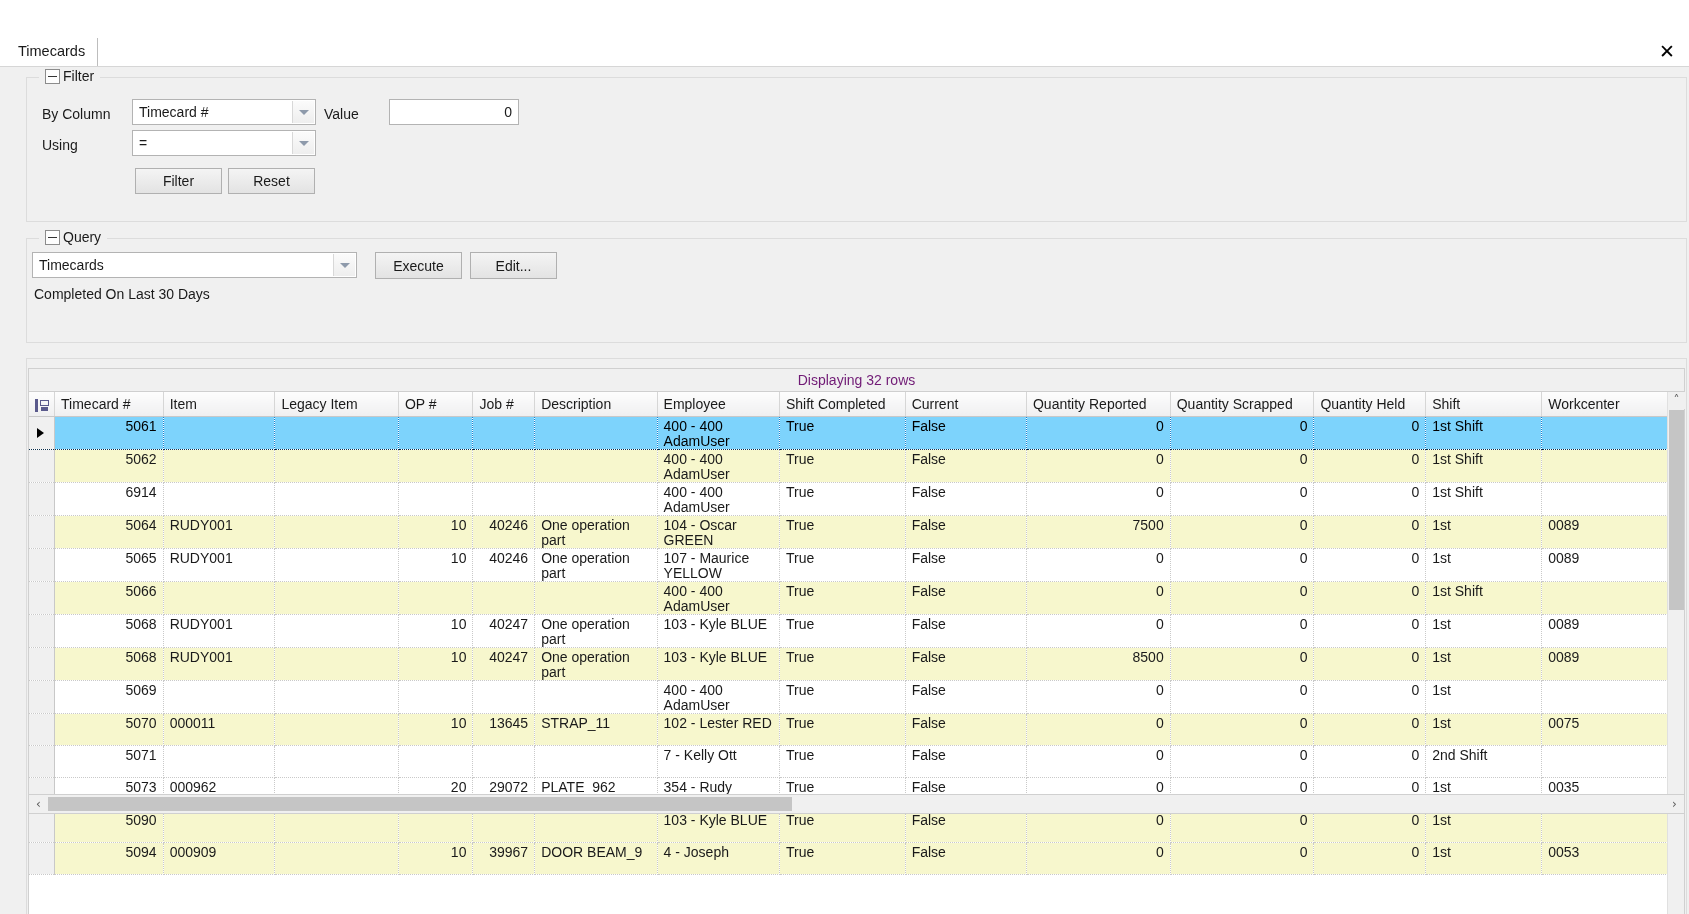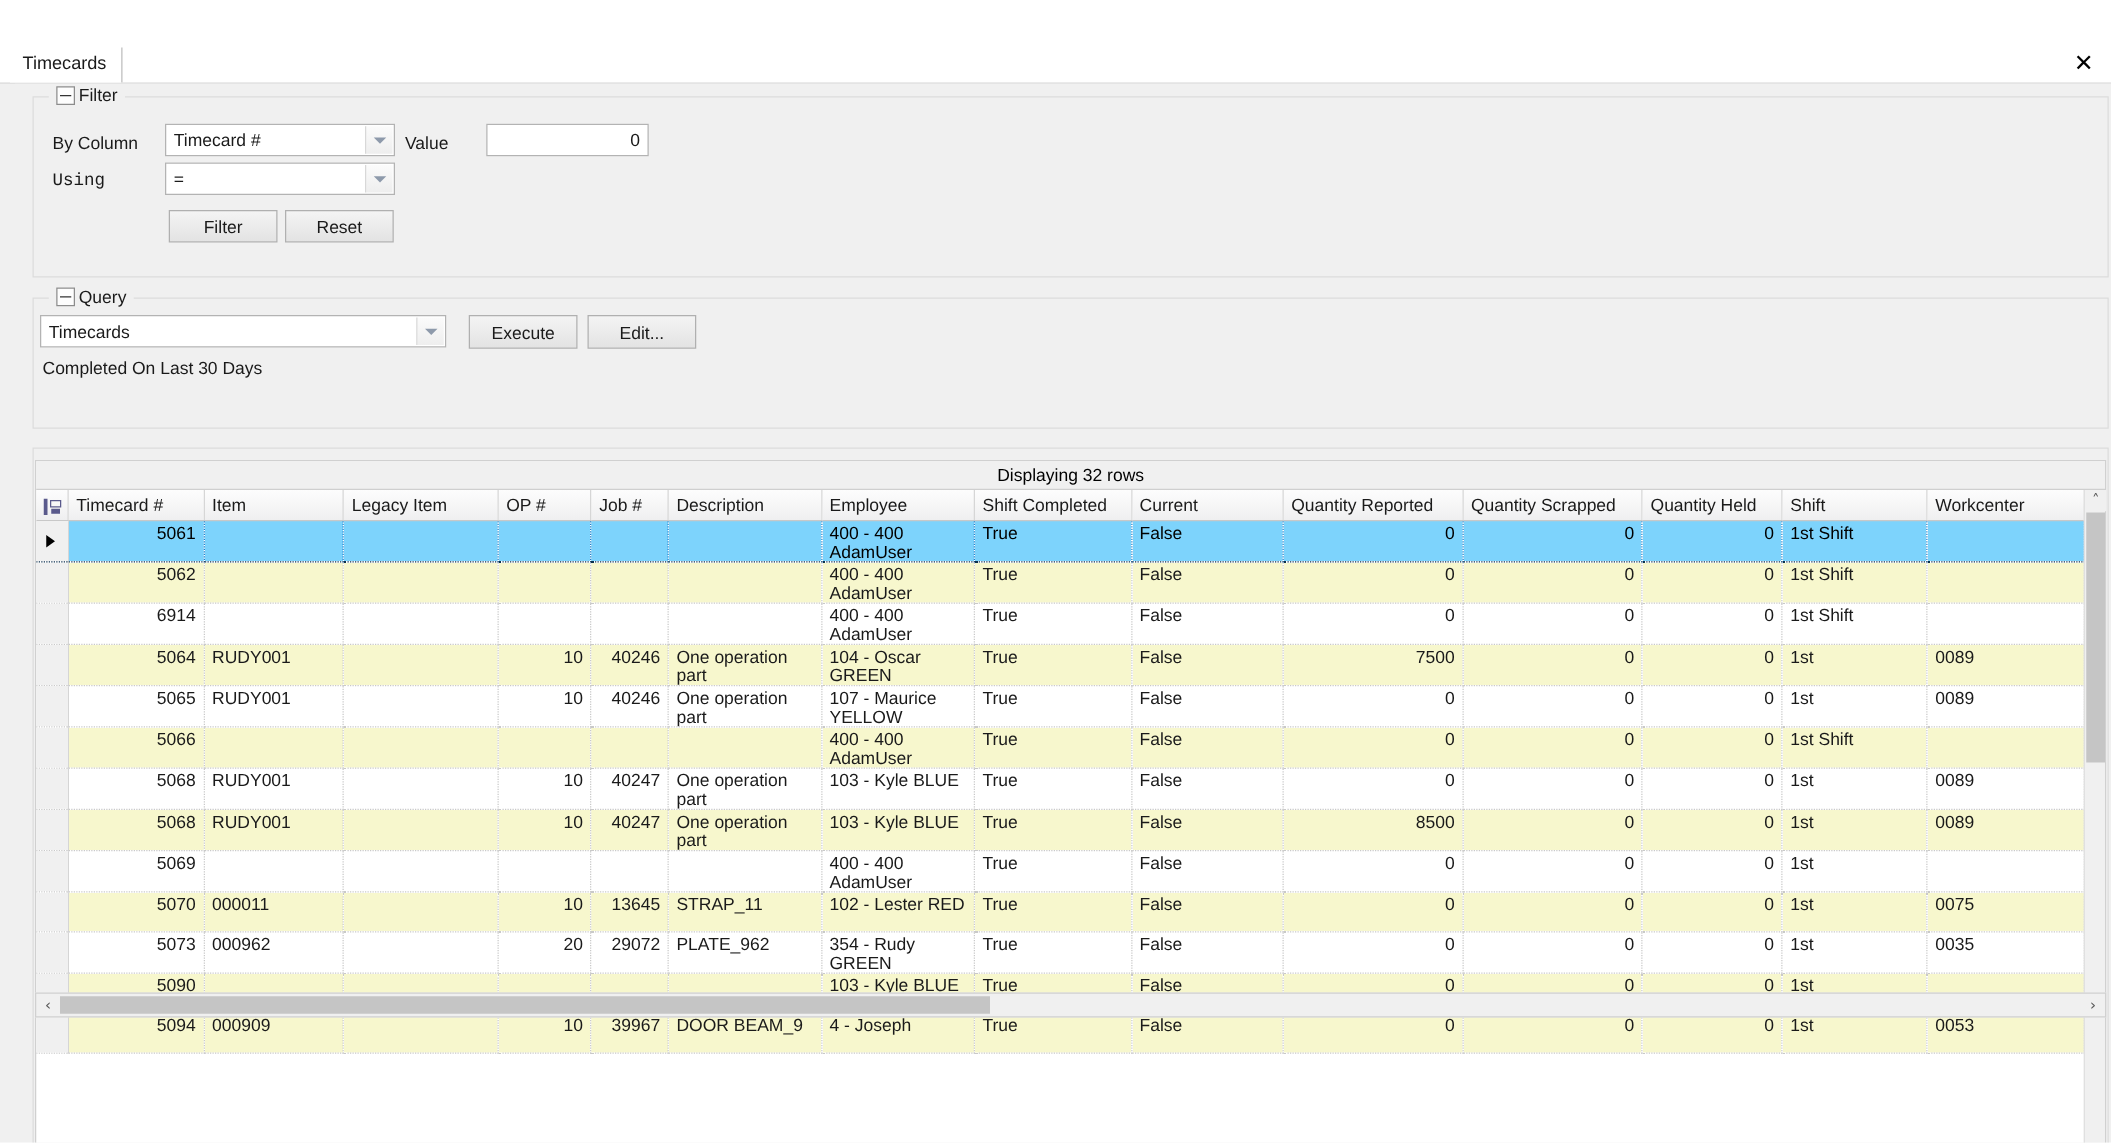--- a/index.html
+++ b/index.html
@@ -174,21 +174,21 @@
     font-size: 14px;
     color: #1a1a1a;
     text-align: center;
     cursor: pointer;
   }
 
   #by-column-label { left: 30px; top: 39px; }
   #by-column-combo { left: 120px; top: 32px; width: 184px; height: 26px; }
   #value-label     { left: 312px; top: 39px; }
   #value-input     { left: 377px; top: 32px; width: 130px; height: 26px; }
-  #using-label     { left: 30px; top: 70px; font-family: Liberation Mono, monospace; }
+  #using-label     { left: 30px; top: 70px; }
   #using-combo     { left: 120px; top: 63px; width: 184px; height: 26px; }
   #filter-button   { left: 123px; top: 101px; width: 87px; height: 26px; }
   #reset-button    { left: 216px; top: 101px; width: 87px; height: 26px; }
 
   
   #query-combo   { left: 20px; top: 185px; width: 325px; height: 26px; }
   #execute-button{ left: 363px; top: 185px; width: 87px; height: 27px; }
   #edit-button   { left: 458px; top: 185px; width: 87px; height: 27px; }
   #query-desc    { left: 22px; top: 219px; }
 
@@ -203,21 +203,21 @@
     box-sizing: border-box;
   }
   #grid-caption {
     position: absolute;
     left: 0; top: 0;
     width: 100%;
     height: 23px;
     line-height: 23px;
     text-align: center;
     font-size: 14px;
-    color: #000000;
+    color: #701a75;
     background: #f0f0f0;
     border-bottom: 1px solid #cfcfcf;
     box-sizing: border-box;
   }
   #grid-scroll-area {
     position: absolute;
     left: 0; top: 23px;
     right: 0; bottom: 0;
     overflow: hidden;
   }
@@ -623,20 +623,37 @@
                 <td>True</td>
                 <td>False</td>
                 <td class="num">0</td>
                 <td class="num">0</td>
                 <td class="num">0</td>
                 <td>1st</td>
                 <td>0075</td>
               </tr>
               <tr class="plain">
                 <td class="rowheader"></td>
+                <td class="num">5071</td>
+                <td></td>
+                <td></td>
+                <td class="num"></td>
+                <td class="num"></td>
+                <td></td>
+                <td>7 - Kelly Ott</td>
+                <td>True</td>
+                <td>False</td>
+                <td class="num">0</td>
+                <td class="num">0</td>
+                <td class="num">0</td>
+                <td>2nd Shift</td>
+                <td></td>
+              </tr>
+              <tr class="plain">
+                <td class="rowheader"></td>
                 <td class="num">5073</td>
                 <td>000962</td>
                 <td></td>
                 <td class="num">20</td>
                 <td class="num">29072</td>
                 <td>PLATE_962</td>
                 <td>354 - Rudy GREEN</td>
                 <td>True</td>
                 <td>False</td>
                 <td class="num">0</td>

